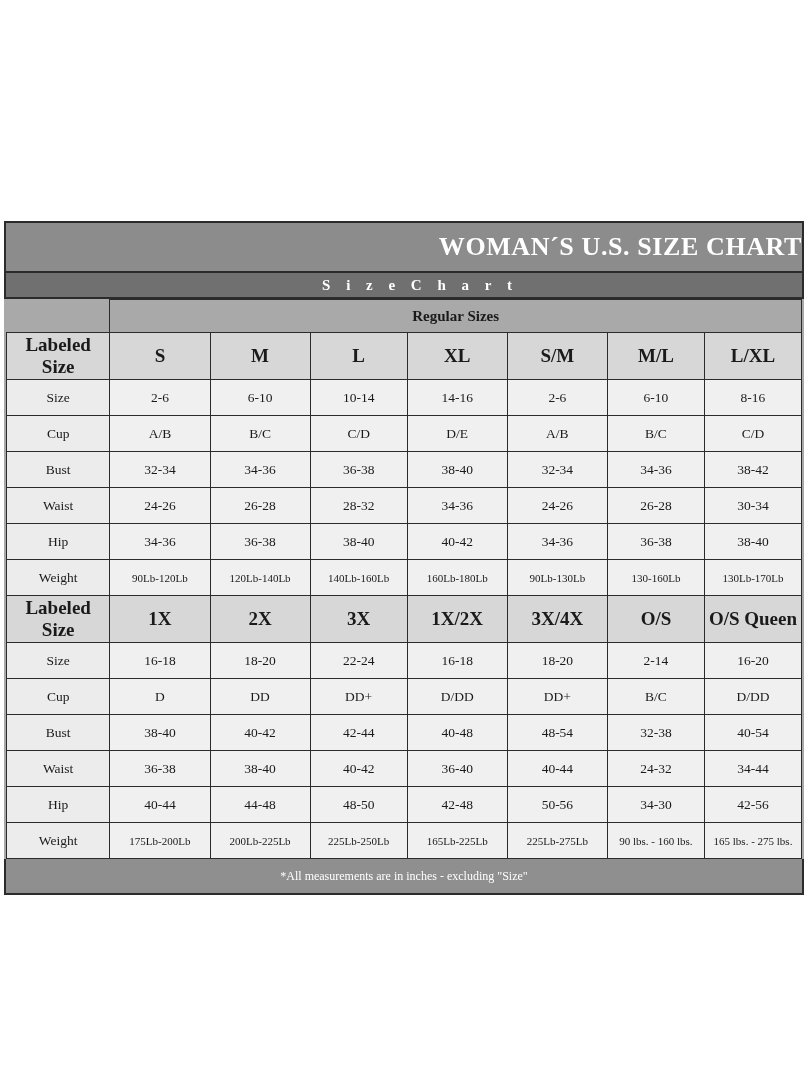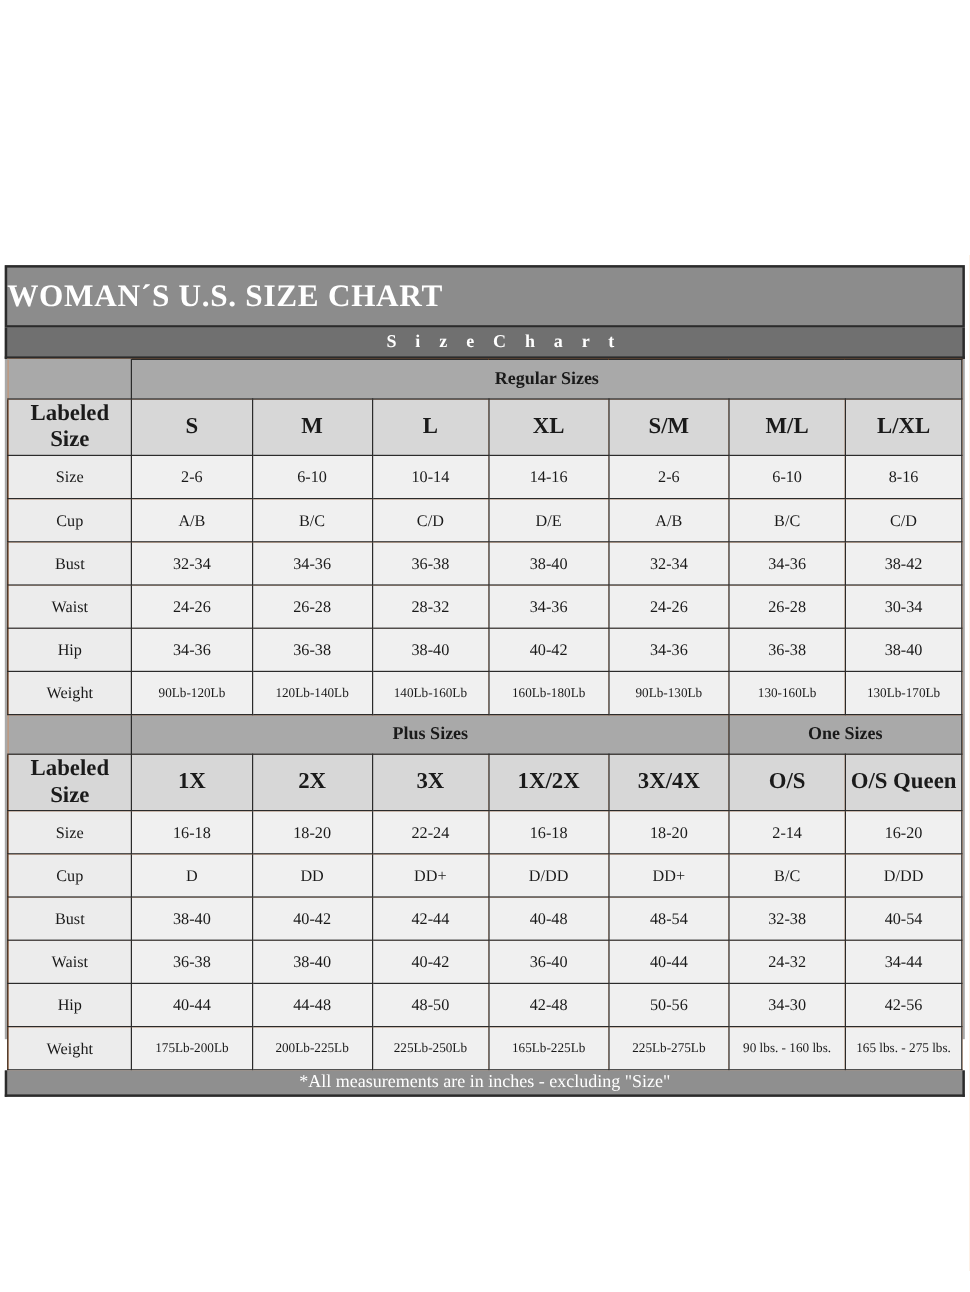--- a/index.html
+++ b/index.html
@@ -31,21 +31,21 @@
     box-sizing: border-box;
     padding: 0;
   }
   .title-bar {
     height: 52px;
     background: #8c8c8c;
     border: 2px solid #2b2b2b;
     box-sizing: border-box;
     display: flex;
     align-items: center;
-    justify-content: flex-start;
+    justify-content: flex-end;
   }
   .title-bar .title {
     color: #ffffff;
     font-size: 26px;
     font-weight: bold;
     letter-spacing: 0.6px;
     font-family: "Liberation Serif", serif;
   }
   .subtitle-bar {
     height: 26px;
@@ -106,27 +106,27 @@
     height: 33px;
   }
   .cell {
     font-size: 13.5px;
     height: 33px;
   }
   .cell.small {
     font-size: 11px;
   }
   .footer-note {
-    height: 22px;
+    height: 36px;
     background: #8f8f8f;
     display: flex;
     align-items: center;
     justify-content: center;
     color: #ffffff;
-    font-size: 15px;
+    font-size: 12px;
     font-family: "Liberation Serif", serif;
     border-left: 2px solid #2b2b2b;
     border-right: 2px solid #2b2b2b;
     border-bottom: 2px solid #2b2b2b;
     box-sizing: border-box;
   }
   .tbl-pad {
     padding: 0 2px;
   }
 </style>
@@ -227,25 +227,20 @@
             <td class="cell small">90Lb-120Lb</td>
             <td class="cell small">120Lb-140Lb</td>
             <td class="cell small">140Lb-160Lb</td>
             <td class="cell small">160Lb-180Lb</td>
             <td class="cell small">90Lb-130Lb</td>
             <td class="cell small">130-160Lb</td>
             <td class="cell small">130Lb-170Lb</td>
           </tr>
 
           <tr>
-            <td class="corner"></td>
-            <td class="band" colspan="5">Plus Sizes</td>
-            <td class="band" colspan="2">One Sizes</td>
-          </tr>
-          <tr>
             <td class="hdr">Labeled Size</td>
             <td class="hdr">1X</td>
             <td class="hdr">2X</td>
             <td class="hdr">3X</td>
             <td class="hdr">1X/2X</td>
             <td class="hdr">3X/4X</td>
             <td class="hdr">O/S</td>
             <td class="hdr">O/S Queen</td>
           </tr>
           <tr>

